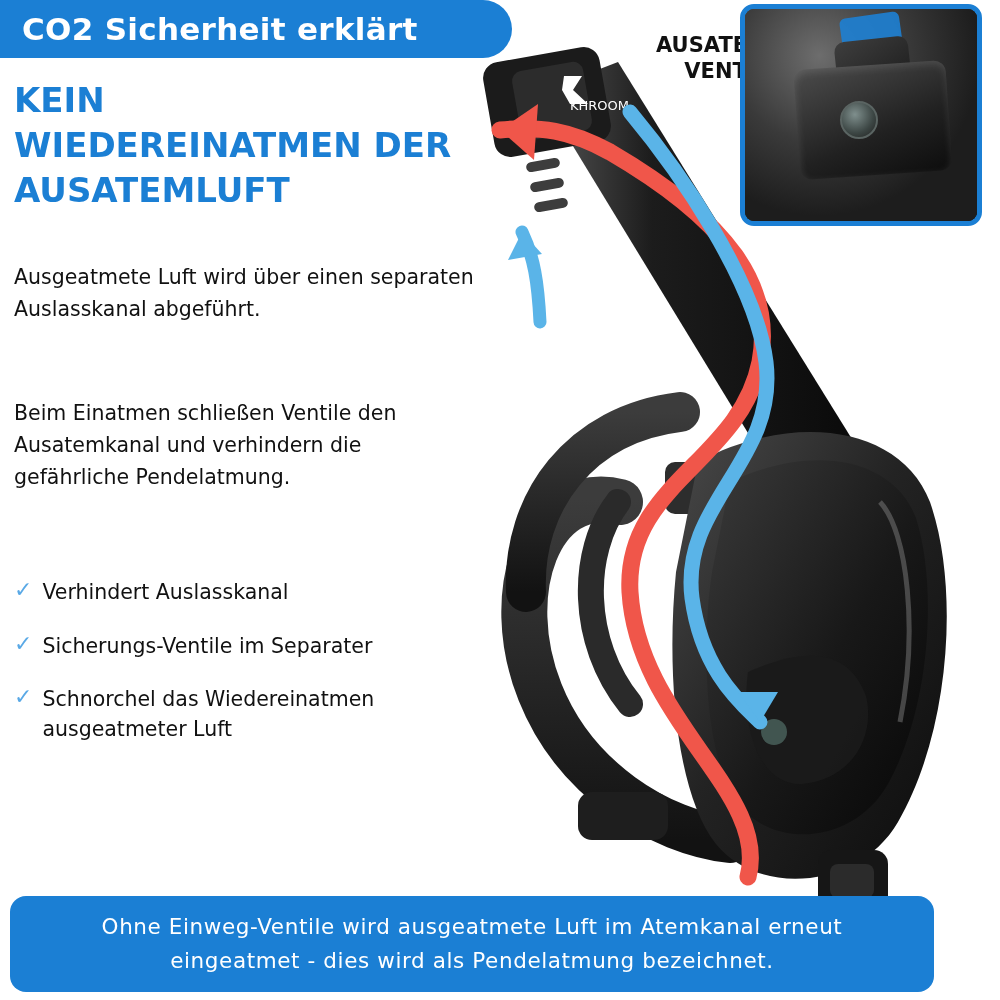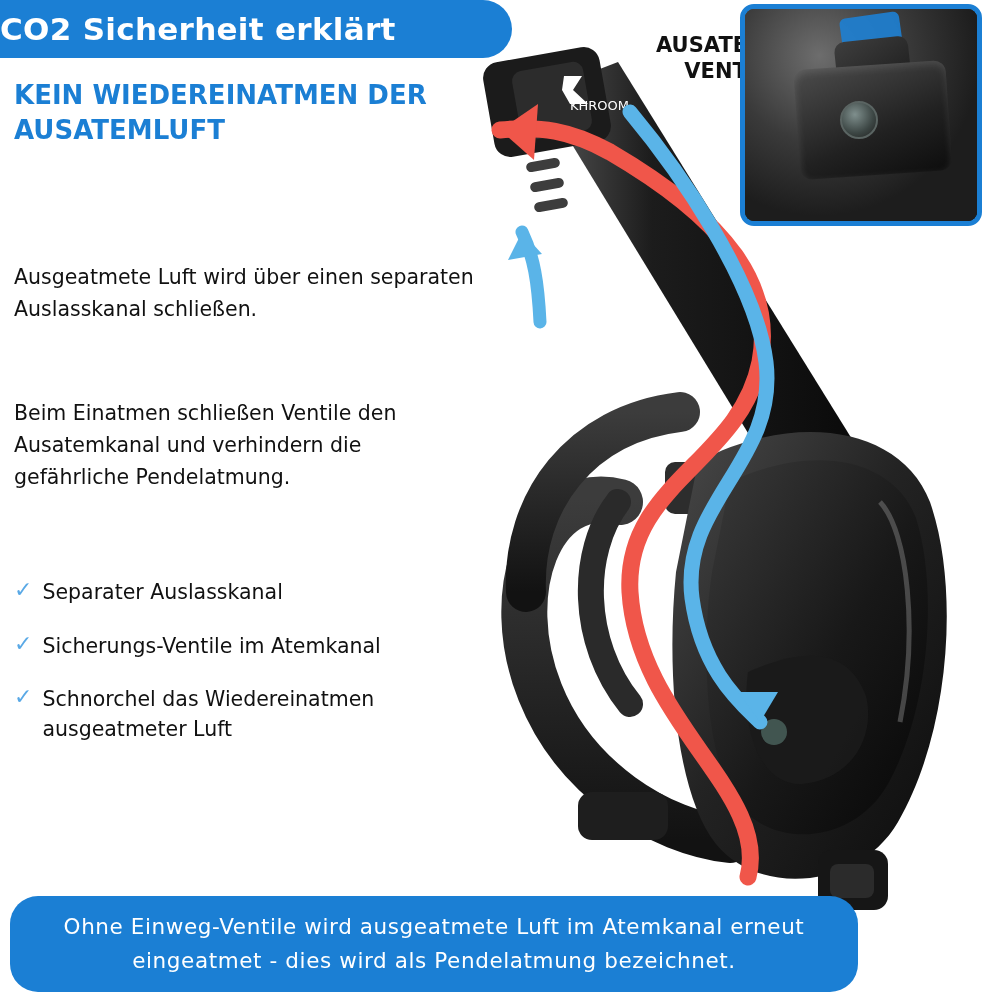--- a/index.html
+++ b/index.html
@@ -28,37 +28,38 @@
     left: 0;
     top: 0;
     width: 512px;
     height: 58px;
     background: #1b7fd4;
     border-top-right-radius: 29px;
     border-bottom-right-radius: 29px;
     display: flex;
     align-items: center;
     box-sizing: border-box;
+    padding-left: 22px;
   }
   .top-banner .title {
     color: #ffffff;
     font-size: 31px;
     font-weight: bold;
     letter-spacing: 0.3px;
     font-family: "DejaVu Sans", sans-serif;
   }
 
   
   .headline {
     position: absolute;
     left: 14px;
     top: 78px;
     width: 440px;
     color: #1b7fd4;
-    font-size: 26px;
+    font-size: 34px;
     font-weight: bold;
     line-height: 1.33;
     font-family: "DejaVu Sans", sans-serif;
   }
 
   
   .para {
     position: absolute;
     left: 14px;
     width: 460px;
@@ -185,24 +186,24 @@
     top: 32px;
     width: 560px;
     height: 880px;
   }
 
   
   .bottom-banner {
     position: absolute;
     left: 10px;
     bottom: 8px;
-    width: 848px;
+    width: 924px;
     height: 96px;
     background: #1b7fd4;
-    border-radius: 28px;
+    border-radius: 16px;
     display: flex;
     align-items: center;
     justify-content: center;
     box-sizing: border-box;
     padding: 0 24px;
   }
   .bottom-banner .btxt {
     color: #ffffff;
     font-size: 21.5px;
     line-height: 1.6;
@@ -215,31 +216,31 @@
 <body>
 
 <div id="page">
 
   <div class="top-banner">
     <span class="title">CO2 Sicherheit erklärt</span>
   </div>
 
   <div class="headline">KEIN WIEDEREINATMEN DER AUSATEMLUFT</div>
 
-  <div class="para" id="para1">Ausgeatmete Luft wird über einen separaten Auslasskanal schließen.</div>
+  <div class="para" id="para1">Ausgeatmete Luft wird über einen separaten Auslasskanal abgeführt.</div>
   <div class="para" id="para2">Beim Einatmen schließen Ventile den Ausatemkanal und verhindern die gefährliche Pendelatmung.</div>
 
   <div class="bullets">
     <div class="bullet">
       <span class="check">✓</span>
-      <span class="btext">Separater Auslasskanal</span>
+      <span class="btext">Verhindert Auslasskanal</span>
     </div>
     <div class="bullet">
       <span class="check">✓</span>
-      <span class="btext">Sicherungs-Ventile im Atemkanal</span>
+      <span class="btext">Sicherungs-Ventile im Separater</span>
     </div>
     <div class="bullet">
       <span class="check">✓</span>
       <span class="btext">Schnorchel das Wiedereinatmen ausgeatmeter Luft</span>
     </div>
   </div>
 
   <div class="inset-label">AUSATEM VENTIL</div>
 
   <svg class="inset-arrow" viewBox="0 0 96 54">

